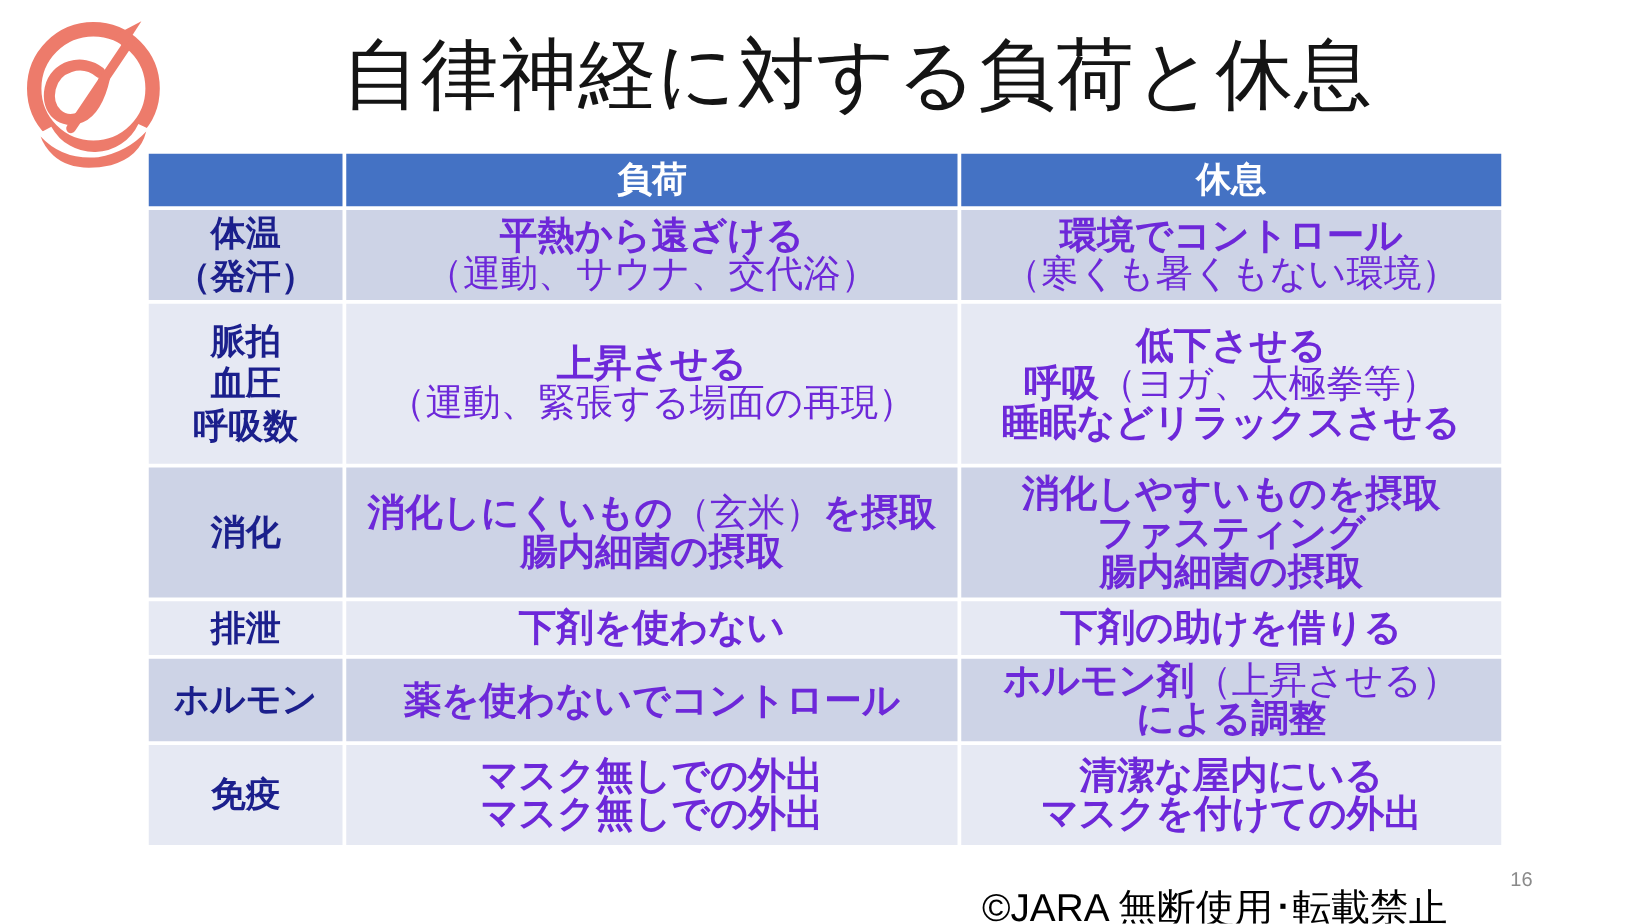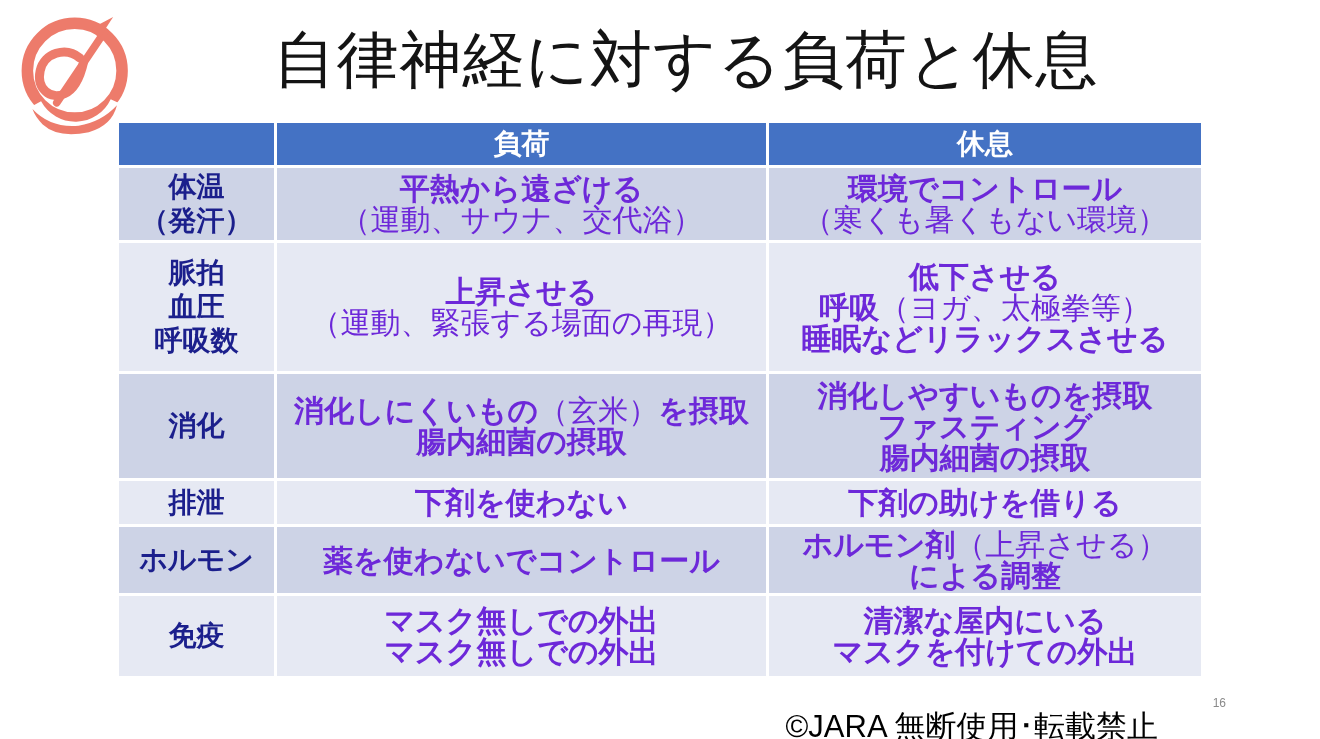--- a/index.html
+++ b/index.html
@@ -49,21 +49,21 @@
   tbody td{color:#6d28d9;font-size:30px;line-height:31px;}
   .cell-line .b{font-weight:bold;}
   .cell-line .r{font-weight:normal;}
   
   .copyright{
     position:absolute;top:706px;right:162px;
     font-size:31px;color:#000;white-space:nowrap;
   }
   .page-number{
     position:absolute;top:696px;right:94px;
-    font-size:12px;color:#8a8a8a;
+    font-size:16px;color:#8a8a8a;
   }
 </style>
 </head>
 <body>
 
 <div class="slide">
 
   <svg class="logo" viewBox="0 0 100 100" aria-hidden="true">
     <circle cx="49" cy="49" r="37" fill="none" stroke="#ED7B6B" stroke-width="9"></circle>
     <path d="M17 76 A37 37 0 0 0 83 74" stroke="#ffffff" stroke-width="13" fill="none"></path>

